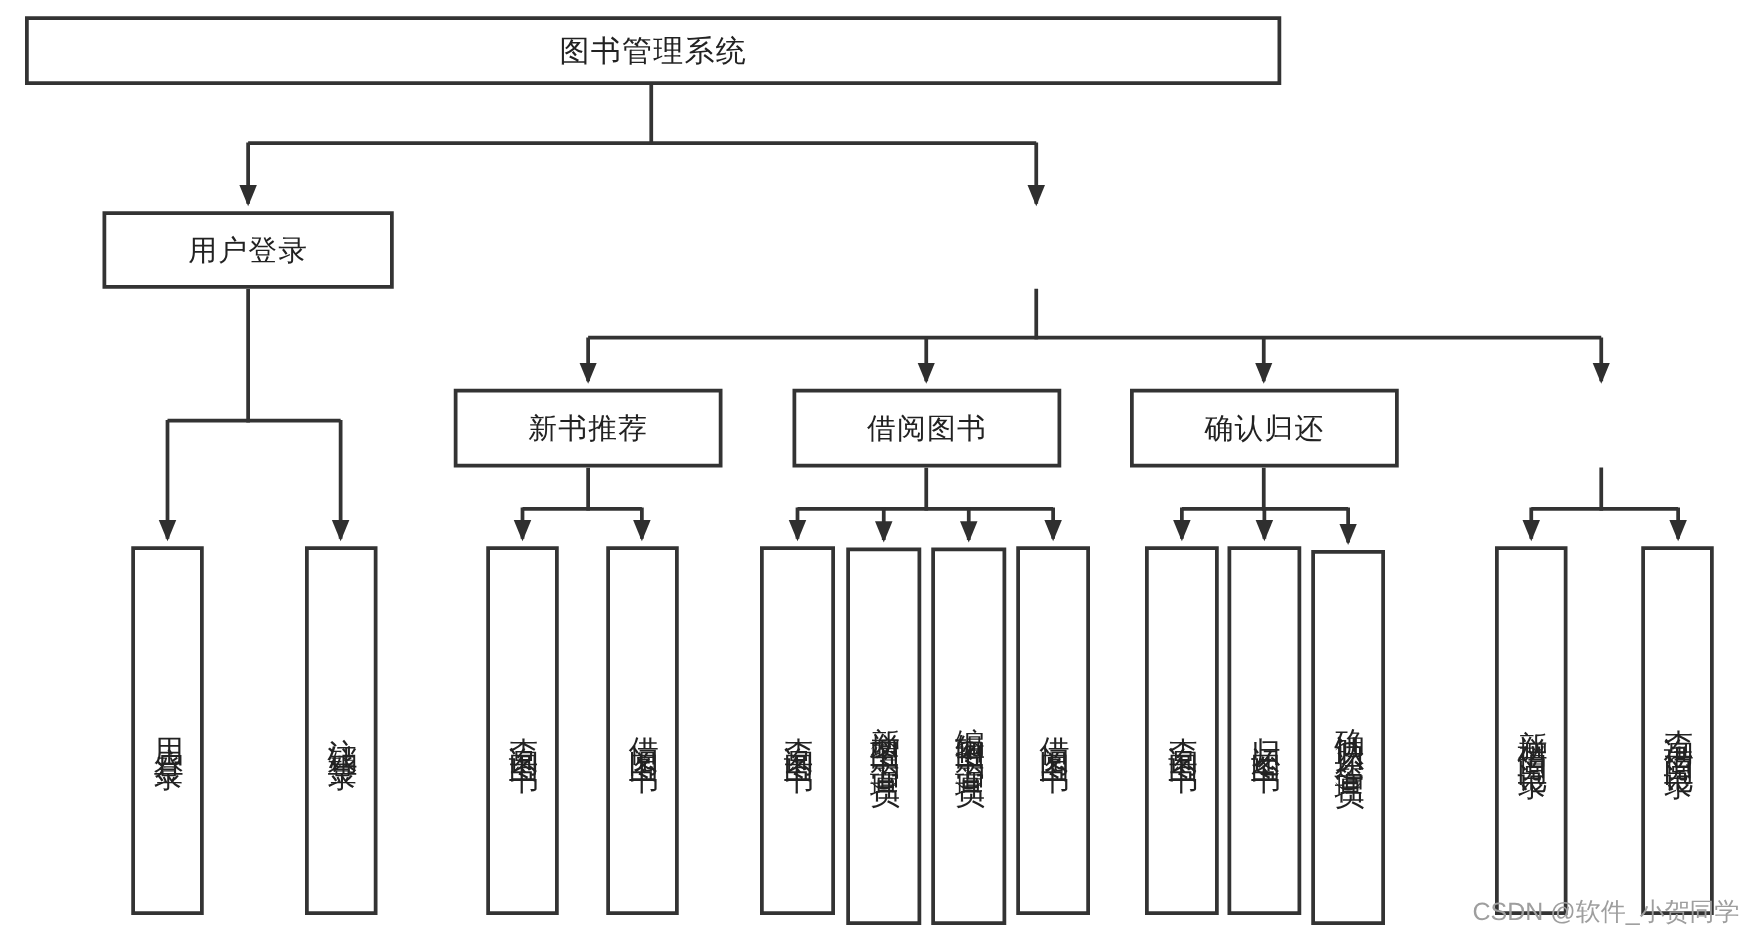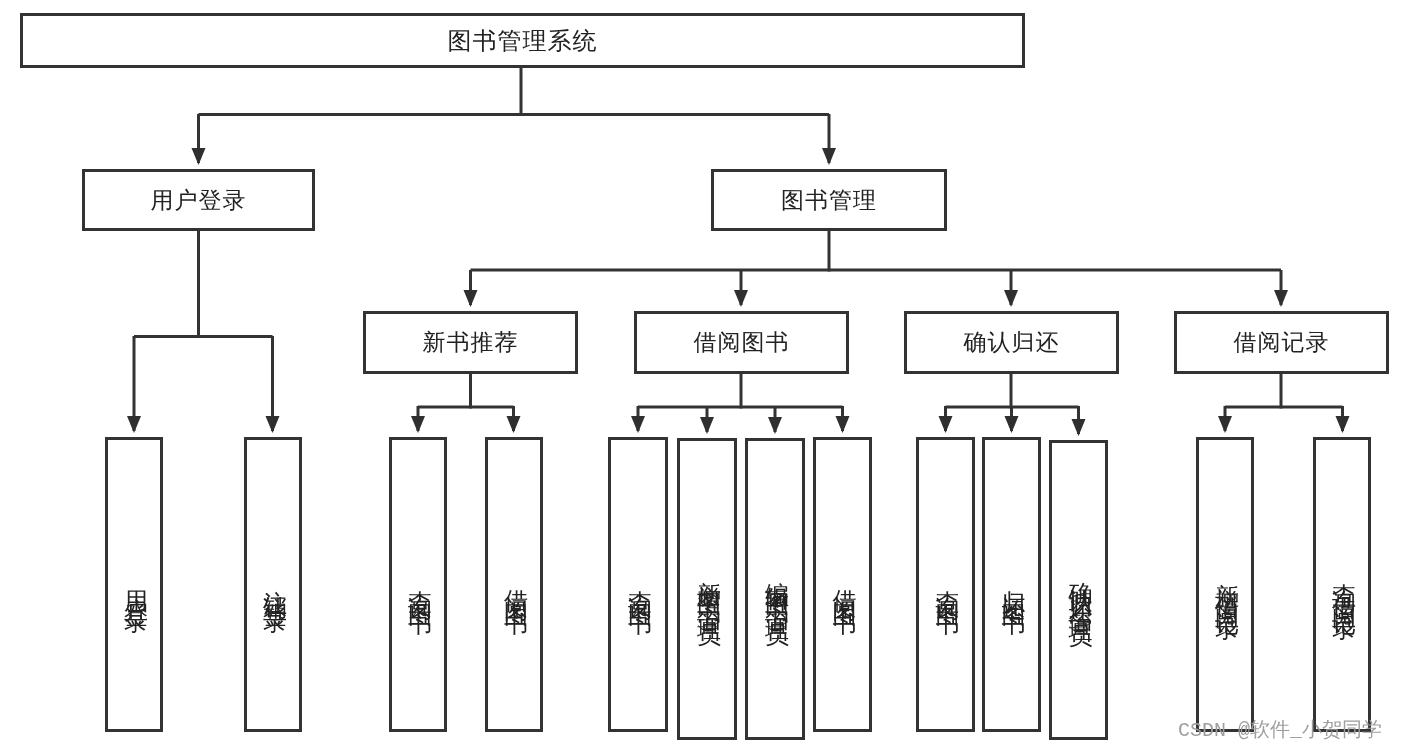--- a/index.html
+++ b/index.html
@@ -2,21 +2,21 @@
 <html><head>
 <meta charset="utf-8">
 <title>Diagram</title>
 <style>
   html, body { margin: 0; padding: 0; background: #ffffff; }
   #canvas {
     position: relative;
     width: 1405px;
     height: 747px;
     background: #ffffff;
-    font-family: Liberation Mono, monospace;
+    font-family: Liberation Sans, sans-serif;
     overflow: hidden;
   }
   #edges {
     position: absolute;
     left: 0; top: 0;
     width: 1405px; height: 747px;
     pointer-events: none;
   }
   .box {
     position: absolute;
@@ -111,35 +111,29 @@
     </g>
   </svg>
 
   <div class="box root" style="left:20px; top:13px; width:1005px; height:55px;">
     <span class="hlabel">图书管理系统</span>
   </div>
 
   <div class="box" style="left:82px; top:169px; width:233px; height:62px;">
     <span class="hlabel">用户登录</span>
   </div>
-  <div class="box" style="left:711px; top:169px; width:236px; height:62px;">
-    <span class="hlabel">图书管理</span>
-  </div>
 
   <div class="box" style="left:363px; top:311px; width:215px; height:63px;">
     <span class="hlabel">新书推荐</span>
   </div>
   <div class="box" style="left:634px; top:311px; width:215px; height:63px;">
     <span class="hlabel">借阅图书</span>
   </div>
   <div class="box" style="left:904px; top:311px; width:215px; height:63px;">
     <span class="hlabel">确认归还</span>
-  </div>
-  <div class="box" style="left:1174px; top:311px; width:215px; height:63px;">
-    <span class="hlabel">借阅记录</span>
   </div>
 
   <div class="box vbox" style="left:105px; top:437px; width:58px; height:295px;">
     <span class="vlabel">用户登录</span>
   </div>
   <div class="box vbox" style="left:244px; top:437px; width:58px; height:295px;">
     <span class="vlabel">注销登录</span>
   </div>
 
   <div class="box vbox" style="left:389px; top:437px; width:58px; height:295px;">

